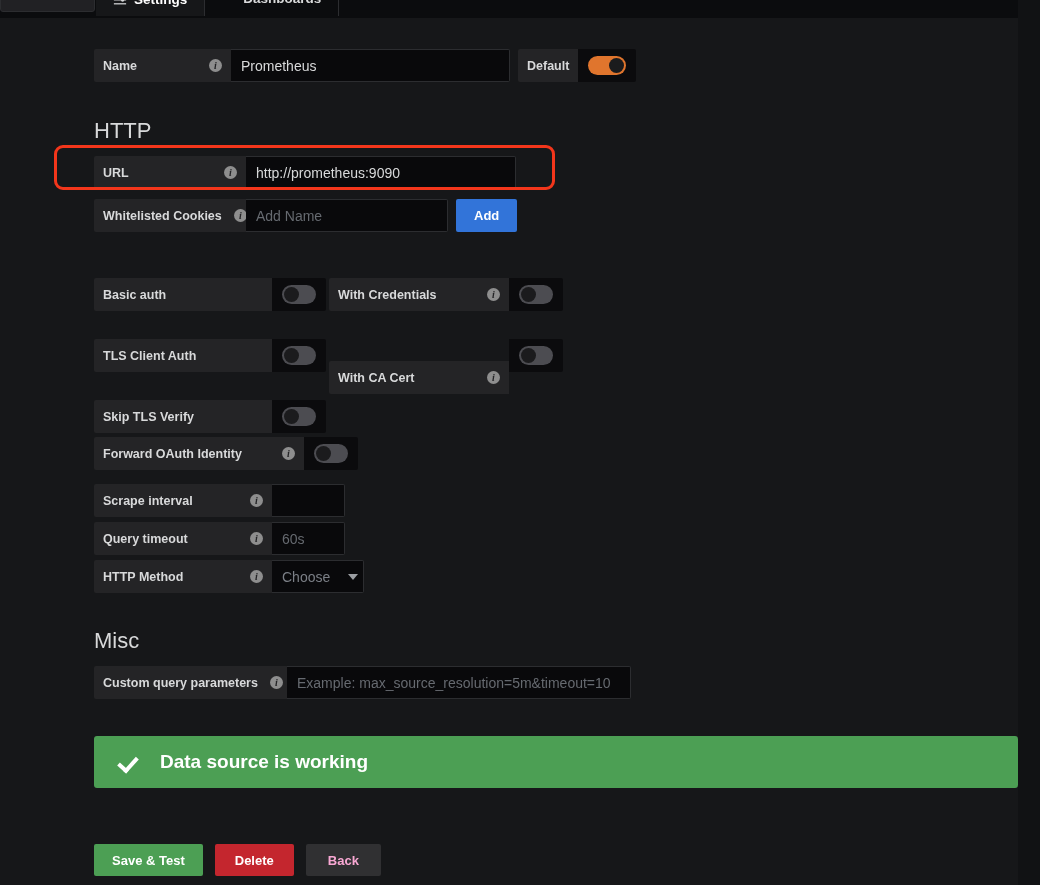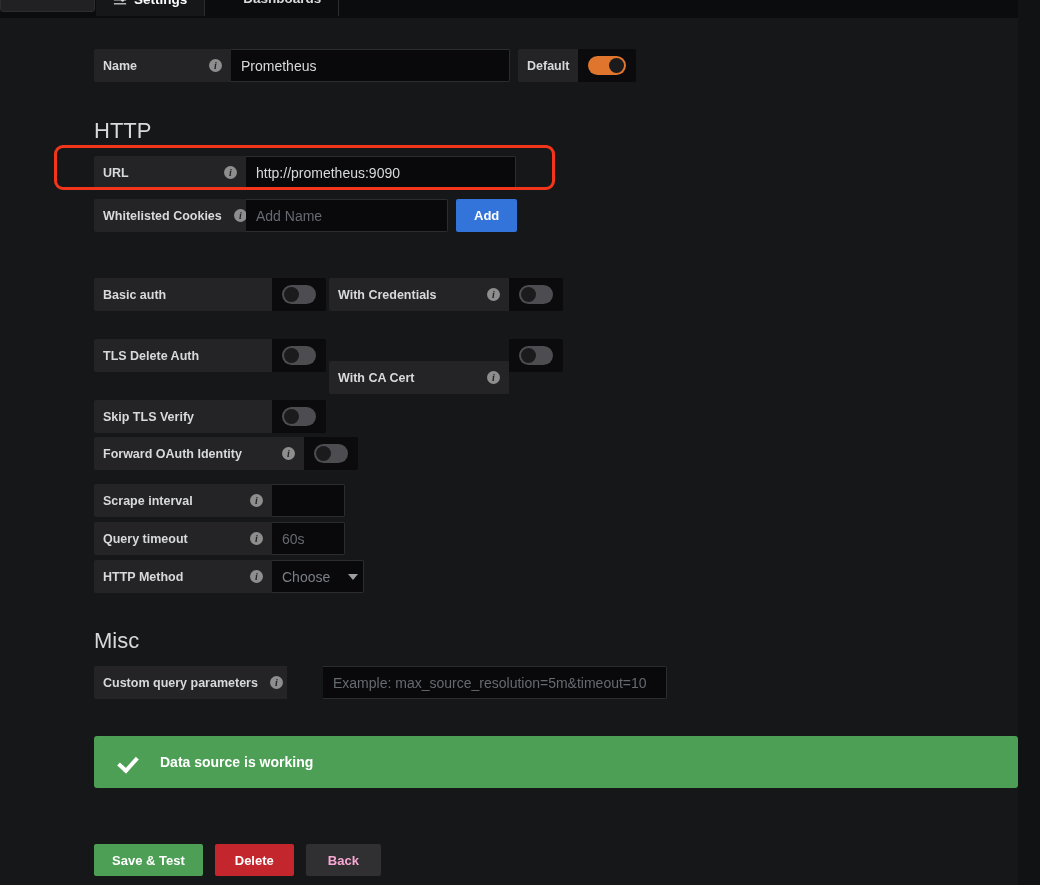--- a/index.html
+++ b/index.html
@@ -109,21 +109,21 @@
     width: 0; height: 0;
     border-left: 5px solid transparent; border-right: 5px solid transparent;
     border-top: 6px solid #9b9ea3;
   }
 
   .alert-success {
     display: flex; align-items: center; gap: 22px;
     background: #4c9f54; color: #ffffff;
     height: 52px; padding: 0 20px 0 24px;
     border-radius: 3px;
-    font-size: 14px; font-weight: 700;
+    font-size: 19px; font-weight: 700;
   }
   .check {
     display: inline-block; width: 20px; height: 20px; position: relative;
   }
   .check::after {
     content: ""; position: absolute; left: 4px; top: 1px;
     width: 8px; height: 15px;
     border: solid #ffffff; border-width: 0 4px 4px 0;
     transform: rotate(42deg);
   }
@@ -237,21 +237,21 @@
               <div class="toggle">
                 <span class="knob"></span>
               </div>
             </div>
           </div>
         </div>
 
         <div style="display:flex; margin-top:4px;">
           <div class="gf-form">
             <div class="gf-label" style="width:178px;">
-              <span class="lbl">TLS Delete Auth</span>
+              <span class="lbl">TLS Client Auth</span>
             </div>
             <div class="gf-toggle-cell" style="width:54px;">
               <div class="toggle">
                 <span class="knob"></span>
               </div>
             </div>
           </div>
           <div class="gf-form" style="margin-left:3px;">
             <div class="gf-label" style="width:180px;margin-top:44px;">
               <span class="lbl">With CA Cert</span>
@@ -314,21 +314,21 @@
         </div>
         <div class="select-box" style="width:92px;">
           <span>Choose</span>
           <span class="caret"></span>
         </div>
       </div>
     </div>
 
     <div style="position:absolute; top:610px; left:94px;">
       <h3 class="section-title">Misc</h3>
-      <div class="gf-form" style="margin-top:12px;gap:36px;">
+      <div class="gf-form" style="margin-top:12px;">
         <div class="gf-label" style="width:193px;">
           <span class="lbl">Custom query parameters</span>
           <span class="info-icon">i</span>
         </div>
         <input class="gf-input" style="width: 344px;" placeholder="Example: max_source_resolution=5m&amp;timeout=10">
       </div>
     </div>
 
     <div style="position:absolute; top:718px; left:94px; width:924px;" class="alert-success">
       <span class="check"></span>

